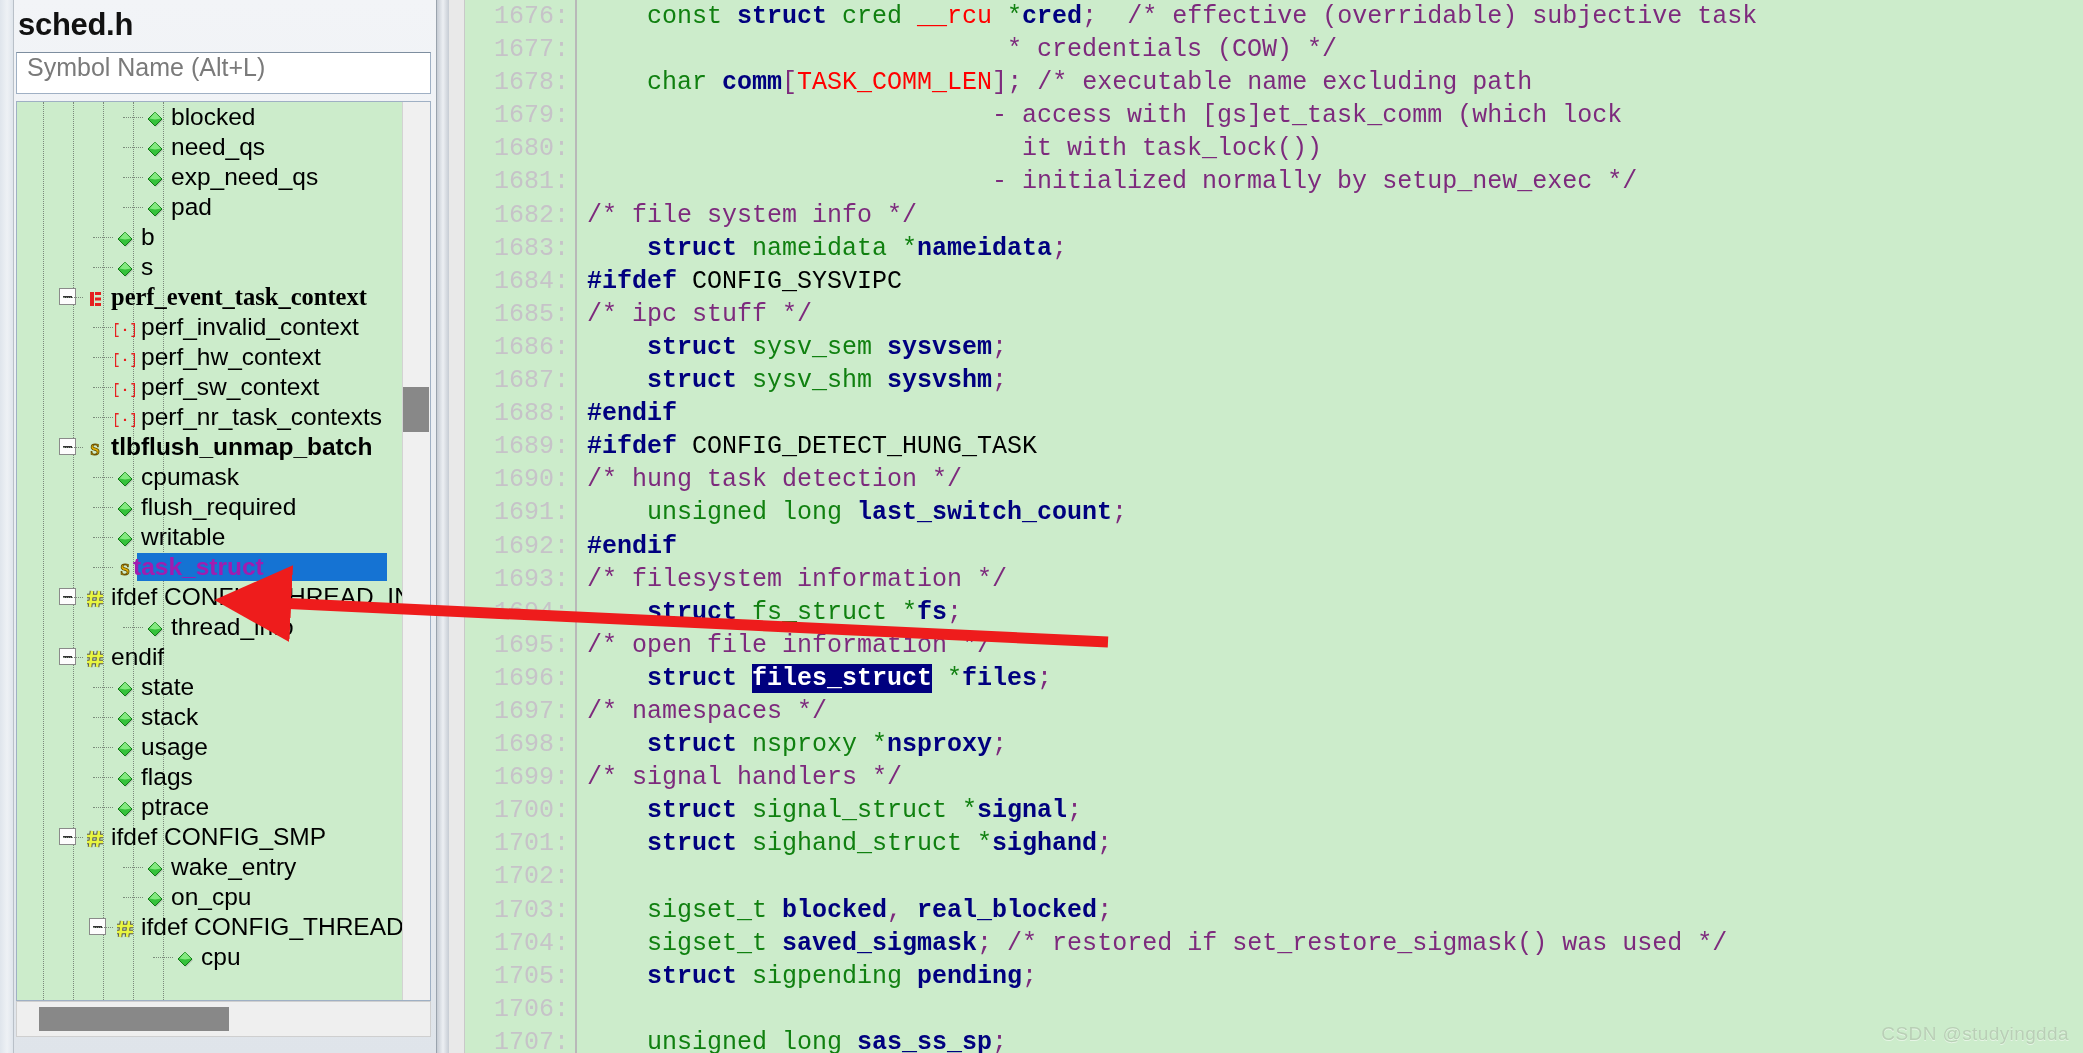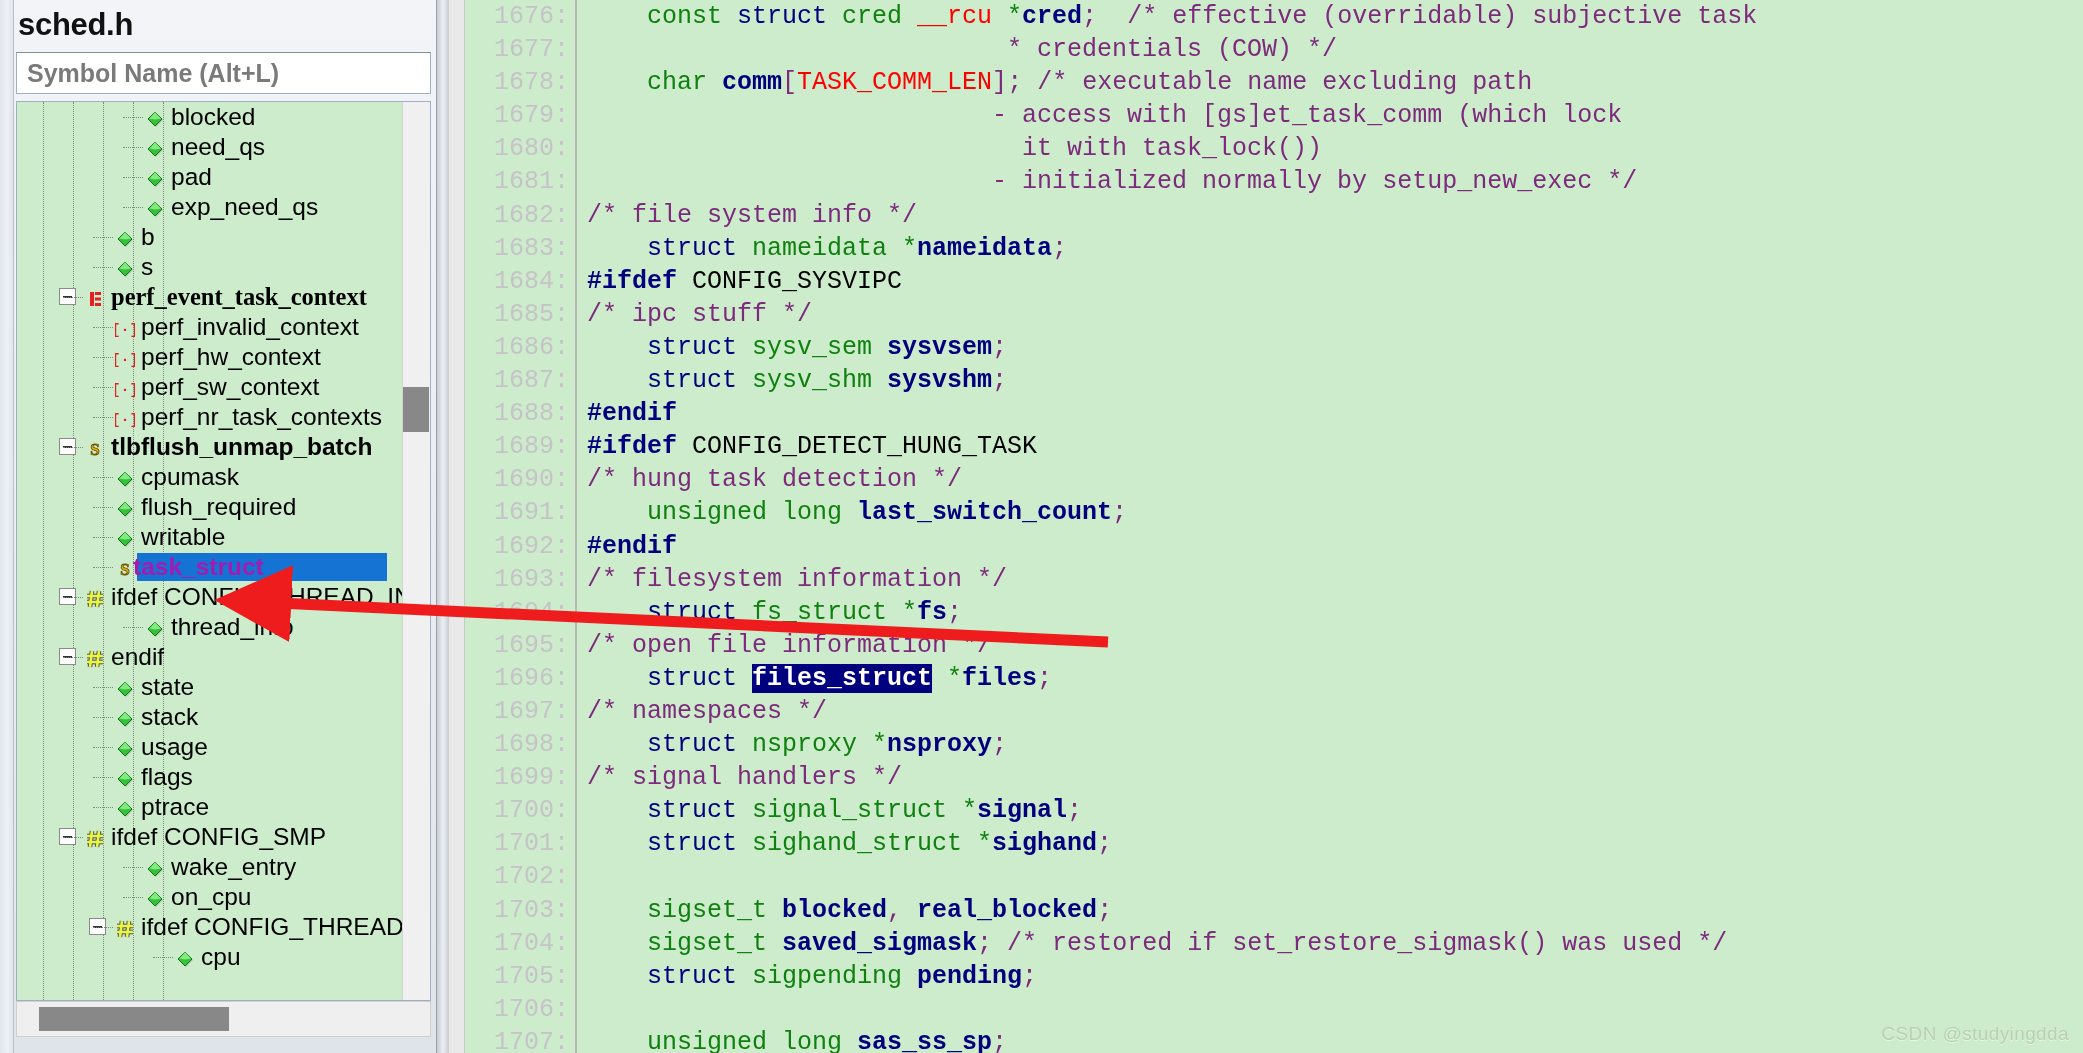--- a/index.html
+++ b/index.html
@@ -45,23 +45,22 @@
     letter-spacing: -0.3px;
   }
 
   #sb-search {
     position: absolute;
     left: 16px; top: 52px;
     width: 415px; height: 42px;
     background: #ffffff;
     border: 1px solid #9fb0c4;
     border-top-color: #7e8e9f;
-    display: flex; align-items: center;
+    display: flex; 
     padding-left: 10px;
-    font-weight: bold;
   }
   #sb-search-text {
     font-family: "Liberation Sans", sans-serif;
     font-size: 25px;
     color: #7a7a7a;
     white-space: nowrap;
   }
 
   
   #tree-wrap {
@@ -215,21 +214,21 @@
     font-family: "Liberation Mono", monospace;
     font-size: 25px;
     line-height: 33.1px;
     white-space: pre;
     padding-left: 10px;
     overflow: hidden;
   }
   #code .cl { height: 33.1px; }
 
   
-  .k  { color: #00007f; font-weight: normal; }   
+  .k  { color: #00007f; font-weight: bold; }   
   .t  { color: #108010; }                      
   .id { color: #00007f; font-weight: bold; }   
   .cm { color: #7d2a7d; }                      
   .mc { color: #ff0000; }                      
   .pp { color: #00007f; font-weight: bold; }   
   .pl { color: #000000; }                      
   .op { color: #7d2a7d; }                      
   .sel{ background: #00007f; color: #ffffff; font-weight: bold; }
 
   
@@ -289,30 +288,30 @@
               </svg></span>
             <span class="tlabel" style="position: absolute; left: 154px;">need_qs</span>
           </div>
           <div class="tnode" style="height: 30px;">
             <div class="hdash" style="left: 106px; width: 20px;"></div>
             <span class="ico" style="left: 128px;"><svg width="20" height="20" viewBox="0 0 20 20">
                 <polygon points="10,3 17,10 10,17 3,10" fill="#8a8a8a" opacity="0.45" transform="translate(1,1)"></polygon>
                 <polygon points="10,3 17,10 10,17 3,10" fill="#35c23a" stroke="#0f7a14" stroke-width="1"></polygon>
                 <polygon points="10,3 16,9.5 10,10.5 4.5,9.5" fill="#8ff08c" opacity="0.85"></polygon>
               </svg></span>
-            <span class="tlabel" style="position: absolute; left: 154px;">pad</span>
+            <span class="tlabel" style="position: absolute; left: 154px;">exp_need_qs</span>
           </div>
           <div class="tnode" style="height: 30px;">
             <div class="hdash" style="left: 106px; width: 20px;"></div>
             <span class="ico" style="left: 128px;"><svg width="20" height="20" viewBox="0 0 20 20">
                 <polygon points="10,3 17,10 10,17 3,10" fill="#8a8a8a" opacity="0.45" transform="translate(1,1)"></polygon>
                 <polygon points="10,3 17,10 10,17 3,10" fill="#35c23a" stroke="#0f7a14" stroke-width="1"></polygon>
                 <polygon points="10,3 16,9.5 10,10.5 4.5,9.5" fill="#8ff08c" opacity="0.85"></polygon>
               </svg></span>
-            <span class="tlabel" style="position: absolute; left: 154px;">exp_need_qs</span>
+            <span class="tlabel" style="position: absolute; left: 154px;">pad</span>
           </div>
           <div class="tnode" style="height: 30px;">
             <div class="hdash" style="left: 76px; width: 20px;"></div>
             <span class="ico" style="left: 98px;"><svg width="20" height="20" viewBox="0 0 20 20">
                 <polygon points="10,3 17,10 10,17 3,10" fill="#8a8a8a" opacity="0.45" transform="translate(1,1)"></polygon>
                 <polygon points="10,3 17,10 10,17 3,10" fill="#35c23a" stroke="#0f7a14" stroke-width="1"></polygon>
                 <polygon points="10,3 16,9.5 10,10.5 4.5,9.5" fill="#8ff08c" opacity="0.85"></polygon>
               </svg></span>
             <span class="tlabel" style="position: absolute; left: 124px;">b</span>
           </div>

